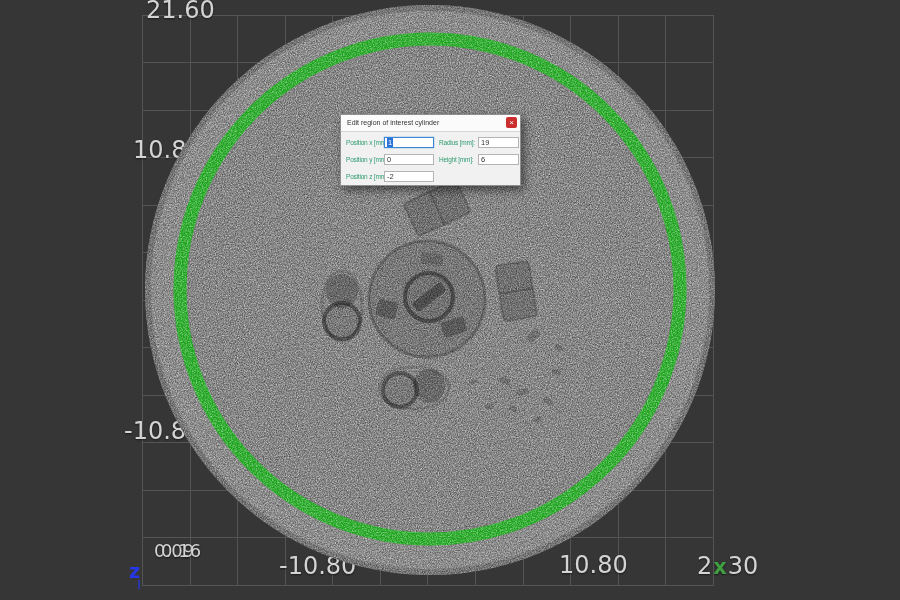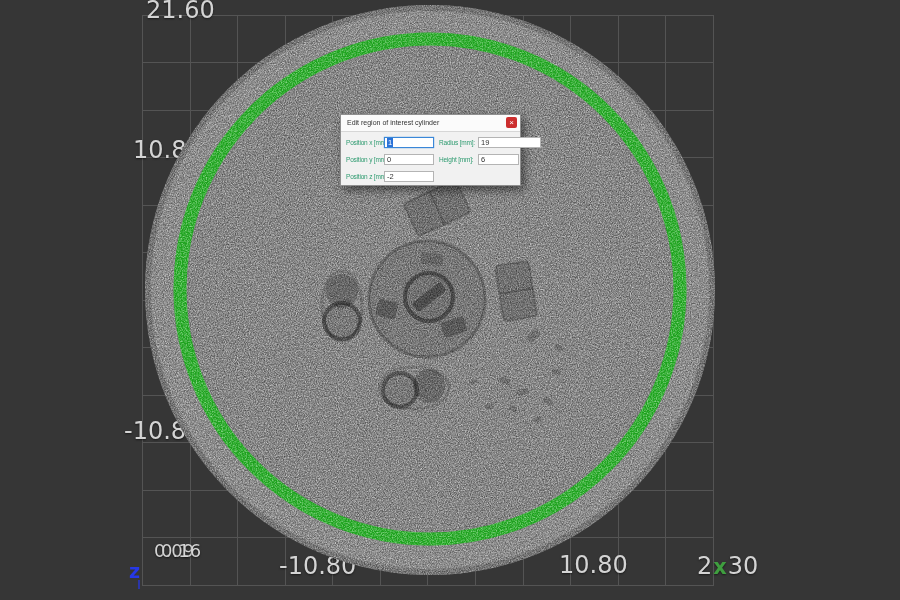--- a/index.html
+++ b/index.html
@@ -206,21 +206,21 @@
   <div class="dlg-input" style="left:43px;top:39px;width:50px;">
     <span>0</span>
   </div>
 
   <div class="dlg-label" style="left:5px;top:56px;">Position z [mm]:</div>
   <div class="dlg-input" style="left:43px;top:56px;width:50px;">
     <span>-2</span>
   </div>
 
   <div class="dlg-label" style="left:98px;top:22px;">Radius [mm]:</div>
-  <div class="dlg-input" style="left:137px;top:22px;width:63px;">
+  <div class="dlg-input" style="left:137px;top:22px;width:41px;">
     <span>19</span>
   </div>
 
   <div class="dlg-label" style="left:98px;top:39px;">Height [mm]:</div>
   <div class="dlg-input" style="left:137px;top:39px;width:41px;">
     <span>6</span>
   </div>
 </div>
 
 </body></html>

